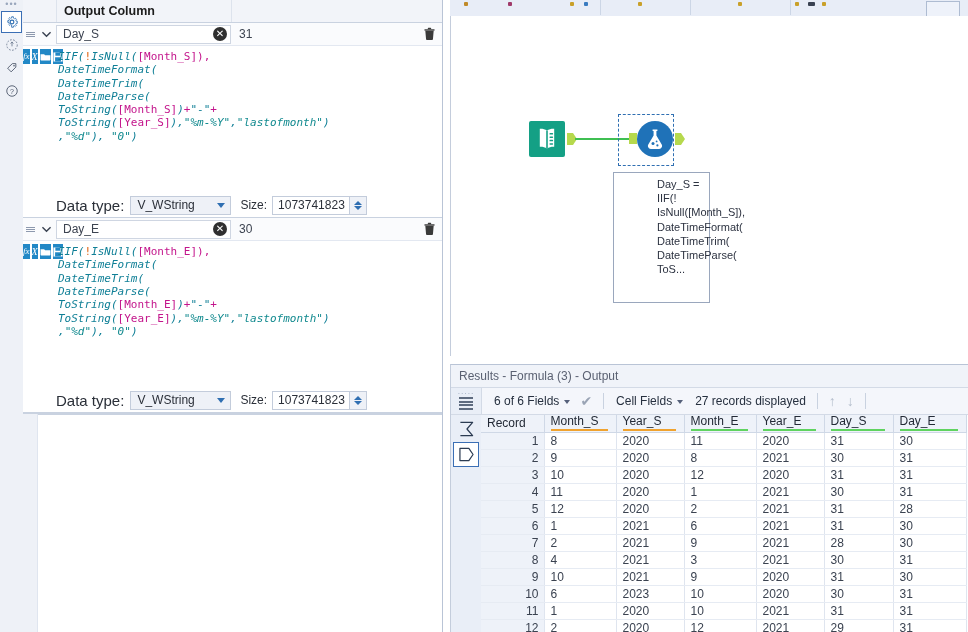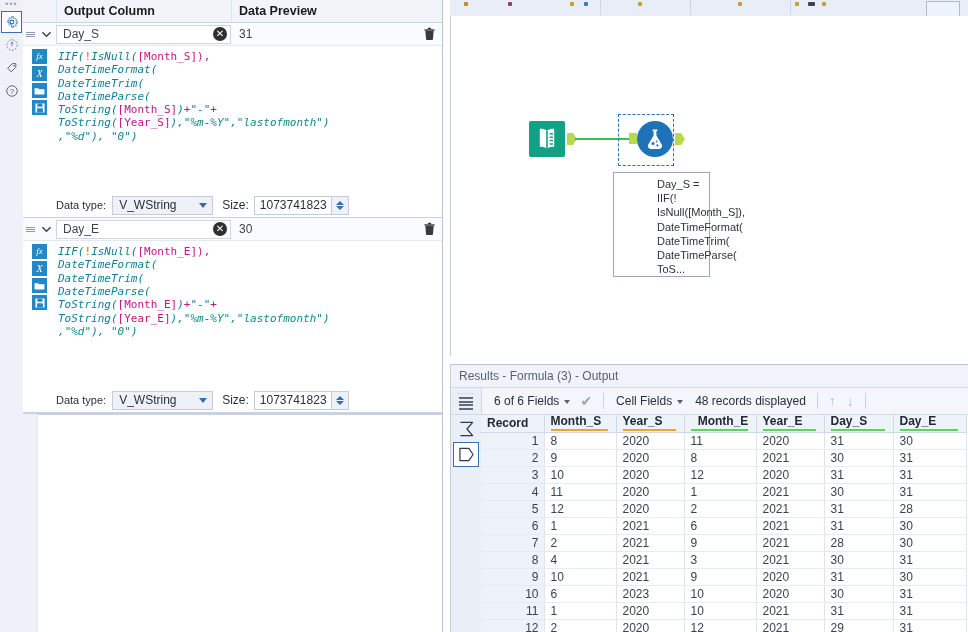--- a/index.html
+++ b/index.html
@@ -34,33 +34,33 @@
   .chev{width:19px;height:100%;display:flex;align-items:center;justify-content:center;color:#3a4352;}
   .namewrap{position:relative;width:175px;height:19px;}
   .namebox{width:175px;height:19px;box-sizing:border-box;background:#ffffff;border:1px solid #cfd6e2;
            padding:0 22px 0 6px;font-size:12px;line-height:17px;color:#3c4350;font-family:"Liberation Sans",sans-serif;}
   .clearbtn{position:absolute;right:4px;top:2px;width:14px;height:14px;border-radius:50%;background:#2f2f2f;
             color:#ffffff;font-size:10px;line-height:14px;text-align:center;cursor:pointer;}
   .preview{flex:1;padding-left:8px;font-size:12px;color:#3c4350;}
   .trash{width:26px;display:flex;align-items:center;justify-content:center;}
 
   .fbody{display:flex;background:#ffffff;}
-  .fgutter{width:33px;padding-top:3px;display:flex;flex-direction:column;align-items:center;gap:2px;}
+  .fgutter{width:33px;padding-top:3px;display:flex;flex-direction:row;gap:2px;}
   .ficon{width:15px;height:15px;background:#2288c6;display:flex;align-items:center;justify-content:center;color:#fff;
          font-size:10px;line-height:15px;}
   .code{flex:1;font-family:"DejaVu Sans Mono", monospace;font-size:11px;line-height:13.3px;padding:4px 4px 4px 2px;white-space:pre;}
   .code .fn{color:#0f7f96;font-style:italic;}
   .code .op{color:#c3148b;}
   .code .fld{color:#c3148b;}
   .code .bang{color:#e0691a;}
   .code .str{color:#128a8f;font-style:italic;}
   .code .plain{color:#0f7f96;}
 
   .dtrow{display:flex;align-items:center;height:24px;padding-left:33px;background:#ffffff;}
-  .dtlabel{font-size:11px;color:#2a2f38;margin-right:6px;}
+  .dtlabel{font-size:15px;color:#2a2f38;margin-right:6px;}
   .select{position:relative;width:101px;height:19px;background:#eef1f7;border:1px solid #c3ccdb;box-sizing:border-box;
           font-size:12px;line-height:17px;padding-left:6px;color:#2a2f38;}
   .select .car{position:absolute;right:5px;top:6px;width:0;height:0;border-left:4px solid transparent;border-right:4px solid transparent;border-top:5px solid #2f6fb2;}
   .szlabel{font-size:12px;color:#2a2f38;margin:0 5px 0 9px;}
   .spin{display:flex;height:19px;}
   .spinbox{width:78px;height:19px;box-sizing:border-box;background:#ffffff;border:1px solid #c3ccdb;font-size:12px;
            line-height:17px;padding-left:5px;color:#2a2f38;}
   .spinarrows{width:17px;height:19px;background:#eef1f7;border:1px solid #c3ccdb;border-left:0;box-sizing:border-box;
               display:flex;flex-direction:column;align-items:center;justify-content:center;}
   .sa{width:0;height:0;border-left:4px solid transparent;border-right:4px solid transparent;}
@@ -106,21 +106,21 @@
   .tb-sep{width:1px;height:16px;background:#c9d2e0;margin-left:11px;}
   .tb-check{margin-left:10px;color:#9aa4b5;font-size:14px;}
   .tb-arrow{margin-left:11px;color:#b4bdcc;font-size:14px;}
 
   .gridwrap{position:relative;height:219px;overflow:hidden;}
   .grid-side{position:absolute;left:0;top:0;width:30px;height:219px;background:#e9eef7;border-right:1px solid #d3dae6;}
   .gs-btn{width:26px;height:25px;margin:1px auto 0;display:flex;align-items:center;justify-content:center;}
   .gs-btn.sel{border:1px solid #3b6fb5;background:#ffffff;box-sizing:border-box;}
   table.grid{position:absolute;left:30px;top:0;border-collapse:collapse;table-layout:fixed;background:#fff;}
   table.grid th{height:17px;background:#eef2f9;border-right:1px solid #cfd8e6;border-bottom:1px solid #cfd8e6;
-                font-size:12px;font-weight:bold;color:#232a36;text-align:left;padding:0 0 0 6px;box-sizing:border-box;}
+                font-size:12px;font-weight:normal;color:#232a36;text-align:left;padding:0 0 0 6px;box-sizing:border-box;}
   table.grid th.rec{text-align:left;padding-left:6px;}
   table.grid th .ul{display:block;height:2px;margin-top:1px;width:calc(100% - 8px);}
   table.grid td{height:17px;border-right:1px solid #dfe5ef;border-bottom:1px solid #e6ebf3;font-size:12px;
                 color:#3a4250;padding:0 0 0 6px;box-sizing:border-box;background:#ffffff;}
   table.grid td.rec{background:#eef2f9;text-align:right;padding:0 5px 0 0;color:#3a4250;}
 </style>
 </head>
 <body>
 
 <div class="app">
@@ -157,21 +157,20 @@
             <text x="8" y="11.2" font-size="8" text-anchor="middle" fill="#4a5568" font-family="Liberation Sans">?</text>
           </svg>
       </div>
     </div>
 
     <div class="panel-body">
 
       <div class="hdr">
         <div class="gutter"></div>
         <div class="c1">Output Column</div>
-        <div class="c2">Data Preview</div>
       </div>
 
       <div class="fblock">
         <div class="frow">
           <div class="grip">
               <div>
                 <span></span>
                 <span></span>
                 <span></span>
               </div>
@@ -375,21 +374,21 @@
         <svg width="36" height="36" viewBox="0 0 36 36">
           <circle cx="18" cy="18" r="18" fill="#1f72b8"></circle>
           <path d="M15.6 8.5h4.8v1.6h-1v4.4l5.3 9.1c1.1 1.9-.3 4.3-2.5 4.3h-8.4c-2.2 0-3.6-2.4-2.5-4.3l5.3-9.1v-4.4h-1V8.5z" fill="#ffffff"></path>
           <circle cx="16" cy="22.6" r="1.5" fill="#1f72b8"></circle>
           <circle cx="20.4" cy="24.4" r="1.1" fill="#1f72b8"></circle>
           <circle cx="19.6" cy="20.4" r="0.9" fill="#1f72b8"></circle>
         </svg>
       </div>
       <div class="plug right-arrow" style="left:224px;top:117px;"></div>
 
-      <div class="tooltipbox" style="left:162px;top:156px;width:97px;height:105px;padding-left:43px;">Day_S = IIF(!
+      <div class="tooltipbox" style="left:162px;top:156px;width:97px;height:131px;padding-left:43px;">Day_S = IIF(!
 IsNull([Month_S]),
 DateTimeFormat(
 DateTimeTrim(
 DateTimeParse(
 ToS...</div>
     </div>
 
     <div class="results">
       <div class="res-title">Results - Formula (3) - Output</div>
 
@@ -404,21 +403,21 @@
             </div>
         </div>
         <div class="tb-item">
           <span>6 of 6 Fields</span><span class="tb-caret"></span>
         </div>
         <div class="tb-check">✔</div>
         <div class="tb-sep"></div>
         <div class="tb-item">
           <span>Cell Fields</span><span class="tb-caret"></span>
         </div>
-        <div class="tb-item">48 records displayed</div>
+        <div class="tb-item">27 records displayed</div>
         <div class="tb-sep"></div>
         <div class="tb-arrow">↑</div>
         <div class="tb-arrow">↓</div>
         <div class="tb-sep"></div>
       </div>
 
       <div class="gridwrap">
         <div class="grid-side">
           <div class="gs-btn">
             <svg width="17" height="16" viewBox="0 0 18 17">
@@ -439,21 +438,21 @@
                   <div style="line-height: 13px;">Record</div>
                 </th>
                 <th style="width: 72px;">
                   <div style="line-height: 13px;">Month_S</div>
                   <span class="ul" style="background: rgb(240, 162, 46);"></span>
                 </th>
                 <th style="width: 68px;">
                   <div style="line-height: 13px;">Year_S</div>
                   <span class="ul" style="background: rgb(240, 162, 46);"></span>
                 </th>
-                <th style="width: 72px; text-align: center;">
+                <th style="width: 72px;">
                   <div style="line-height: 13px;">Month_E</div>
                   <span class="ul" style="background: rgb(95, 211, 95);"></span>
                 </th>
                 <th style="width: 68px;">
                   <div style="line-height: 13px;">Year_E</div>
                   <span class="ul" style="background: rgb(95, 211, 95);"></span>
                 </th>
                 <th style="width: 69px;">
                   <div style="line-height: 13px;">Day_S</div>
                   <span class="ul" style="background: rgb(95, 211, 95);"></span>

